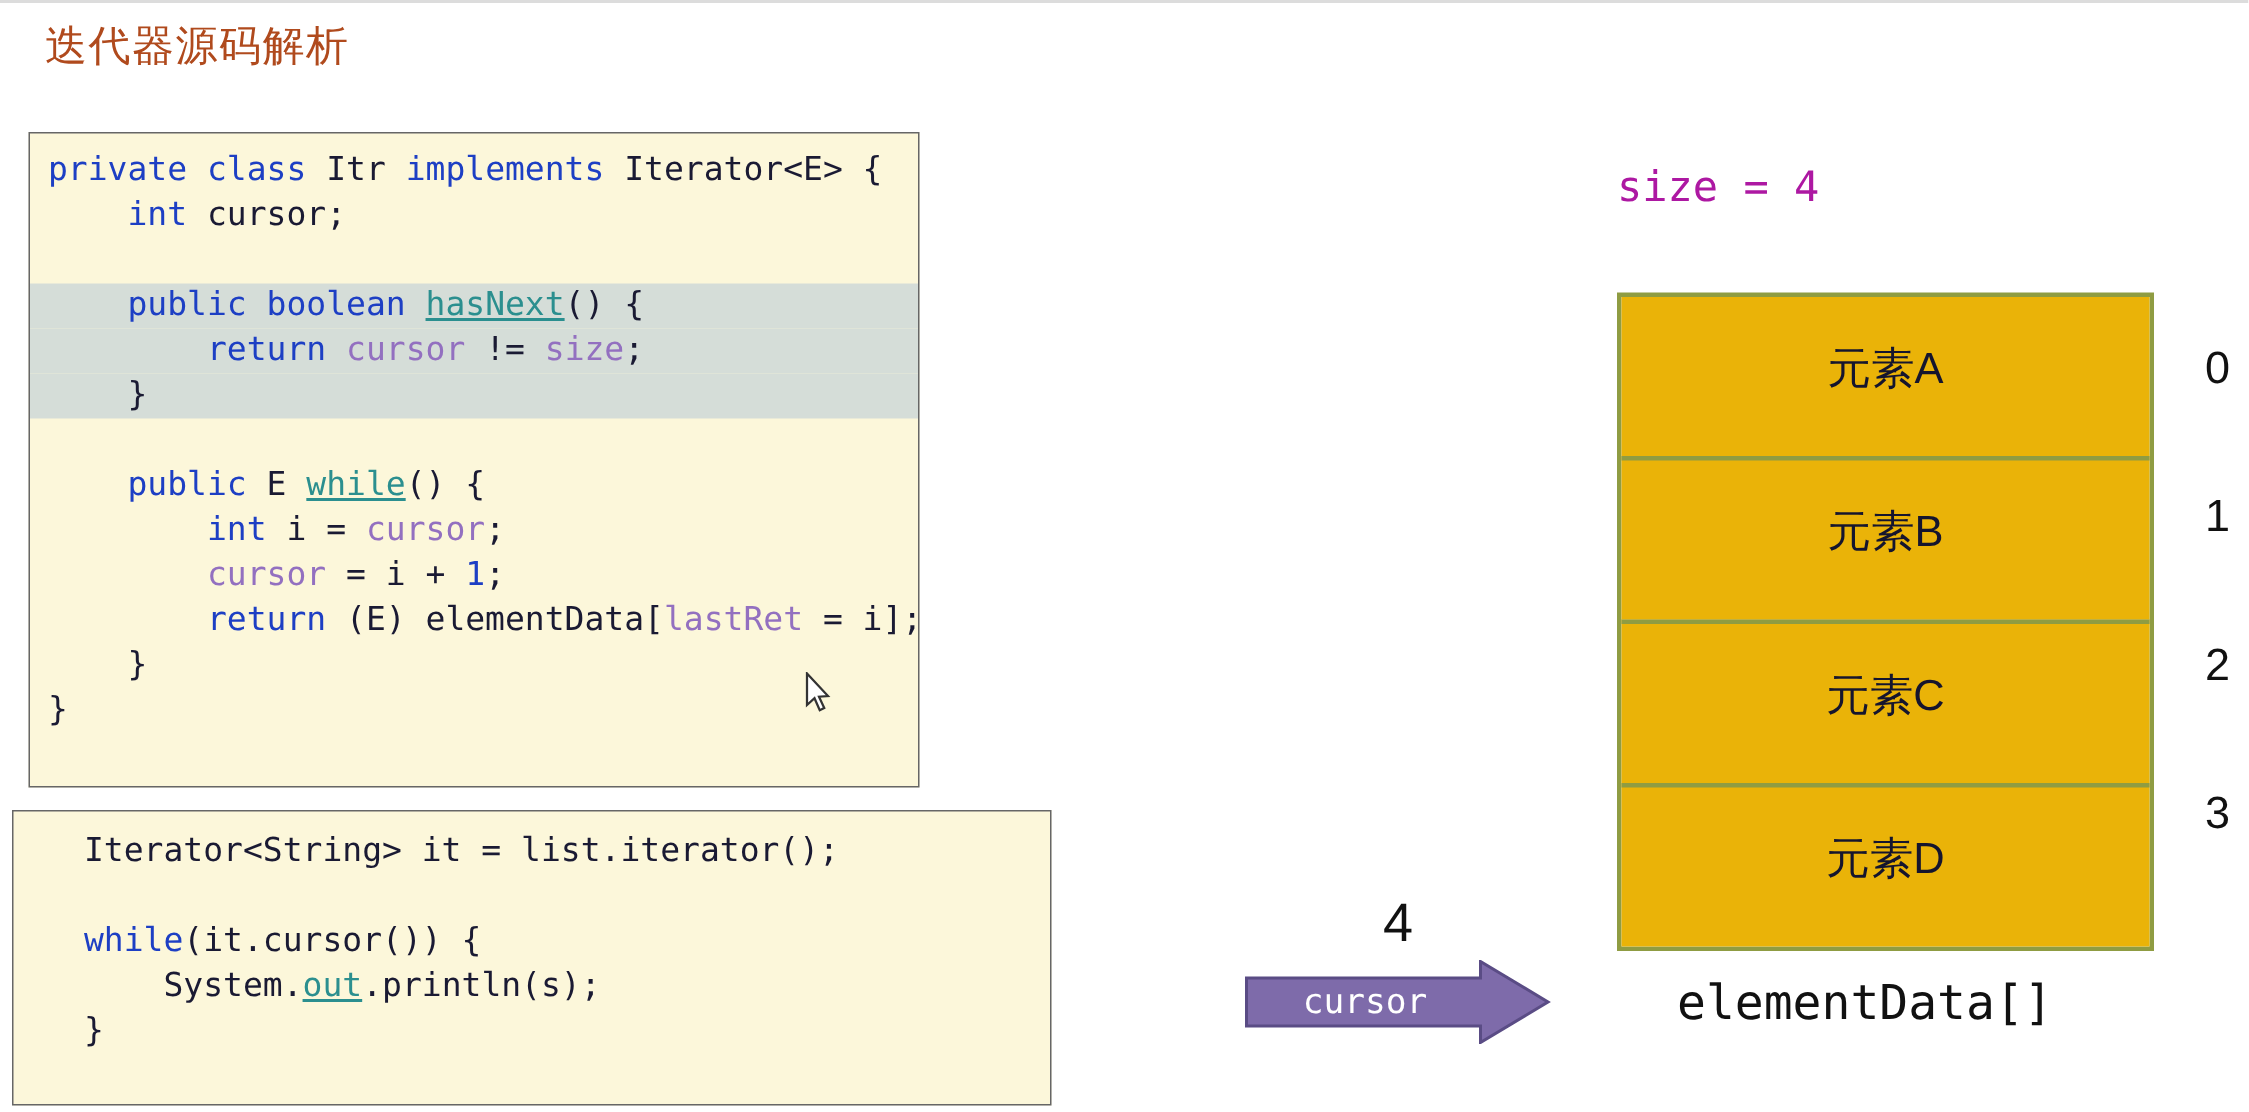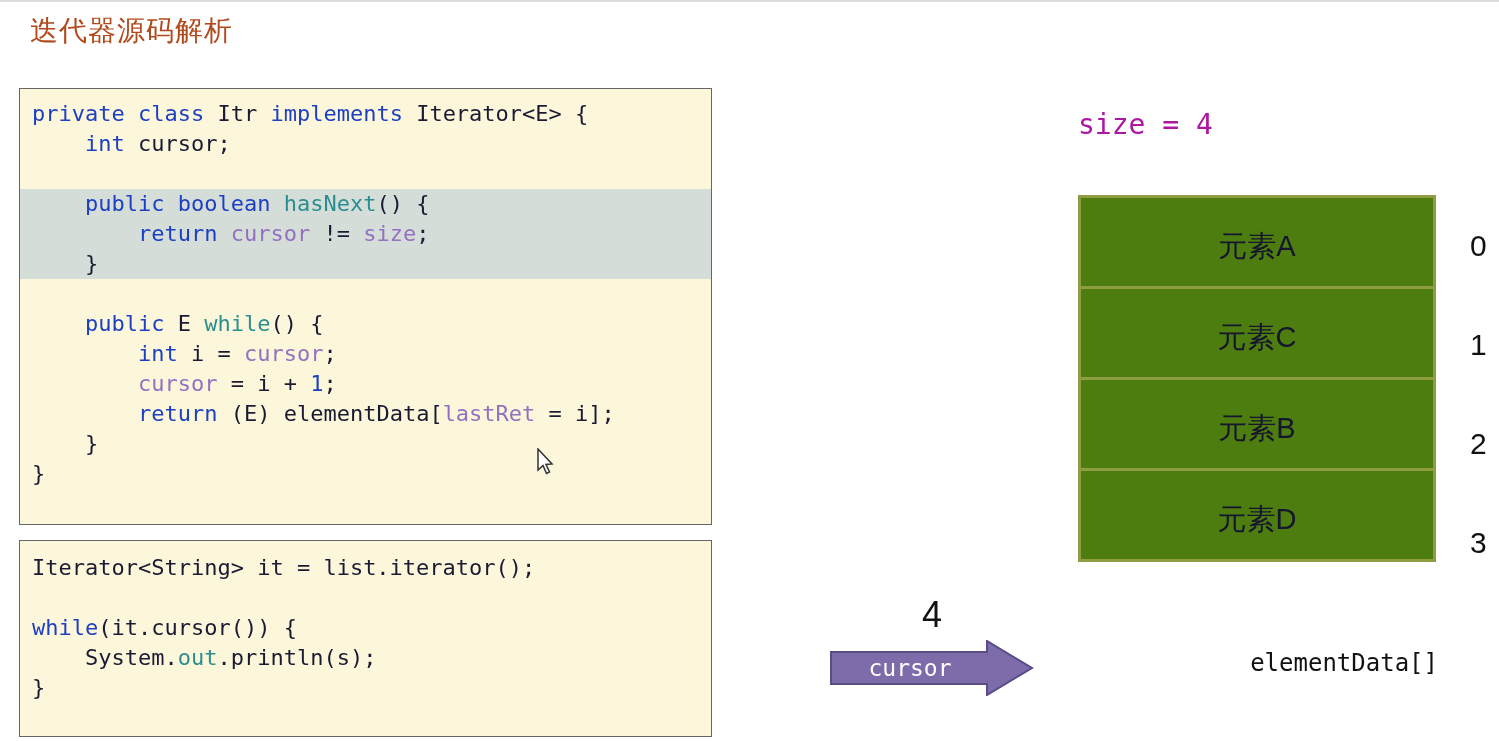--- a/index.html
+++ b/index.html
@@ -20,60 +20,60 @@
   .code-block{
     position:absolute;
     border:1px solid #666;
     background:#fcf7da;
     box-sizing:border-box;
     font-family:"DejaVu Sans Mono","Liberation Mono",monospace;
     font-size:22px;
     color:#1a1a33;
     padding-top:10px;
   }
-  .code-1{left:19px;top:88px;width:693px;height:437px;}
-  .code-2{left:19px;top:540px;width:693px;height:197px;padding-top:12px;}
+  .code-1{left:19px;top:88px;width:594px;height:437px;}
+  .code-2{left:8px;top:540px;width:693px;height:197px;padding-top:12px;padding-left:35px;}
   .code-line{
     height:30px;line-height:30px;
     padding-left:12px;
     white-space:pre;
   }
   .code-line.hl{background:#d5ddd8;}
   .tok-k{color:#1d3fc4;}
   .tok-p{color:#1a1a33;}
-  .tok-m{color:#2b8f8f;}
+  .tok-m{color:#2b8f8f;text-decoration:underline;}
   .tok-f{color:#9370c0;}
   .tok-n{color:#1d3fc4;}
   
   .size-label{
     position:absolute;left:1078px;top:108px;width:356px;
     font-family:"DejaVu Sans Mono","Liberation Mono",monospace;
     font-size:28px;color:#ad18a2;
   }
   .array-box{
     position:absolute;left:1078px;top:195px;width:352px;
     border:3px solid #8f9c42;
     background:#ffffff;
   }
   .array-row{
-    height:88px;line-height:96px;
+    height:106px;line-height:96px;
     text-align:center;
     font-size:29px;color:#15152e;
-    background:#4d7c0f;
+    background:#eab308;
   }
   .array-row + .array-row{border-top:3px solid #8f9c42;}
   .idx{
     position:absolute;left:1470px;width:34px;height:40px;
     font-size:30px;color:#111;line-height:40px;
   }
   .elementdata-label{
     position:absolute;left:1118px;top:649px;width:320px;
-    text-align:right;
+    text-align:left;
     font-family:"DejaVu Sans Mono","Liberation Mono",monospace;
-    font-size:24px;color:#111;
+    font-size:32px;color:#111;
   }
   .cursor-arrow-wrap{position:absolute;left:830px;top:640px;width:204px;height:56px;}
   .cursor-arrow-label{
     position:absolute;left:8px;top:14px;width:144px;height:28px;
     line-height:28px;text-align:center;
     font-family:"DejaVu Sans Mono","Liberation Mono",monospace;
     font-size:23px;color:#ffffff;
   }
   .cursor-value{
     position:absolute;left:910px;top:594px;width:44px;
@@ -111,22 +111,22 @@
       <div class="code-line">&nbsp;</div>
       <div class="code-line"><span class="tok-k">while</span><span class="tok-p">(it.cursor()) {</span></div>
       <div class="code-line"><span class="tok-p">    System.</span><span class="tok-m">out</span><span class="tok-p">.println(s);</span></div>
       <div class="code-line"><span class="tok-p">}</span></div>
     </div>
 
   <div class="size-label">size = 4</div>
 
   <div class="array-box">
     <div class="array-row"><span>元素A</span></div>
+    <div class="array-row"><span>元素B</span></div>
     <div class="array-row"><span>元素C</span></div>
-    <div class="array-row"><span>元素B</span></div>
     <div class="array-row"><span>元素D</span></div>
   </div>
 
   <div class="idx" style="top:226px;">0</div>
   <div class="idx" style="top:325px;">1</div>
   <div class="idx" style="top:424px;">2</div>
   <div class="idx" style="top:523px;">3</div>
 
   <div class="elementdata-label">elementData[]</div>
 

